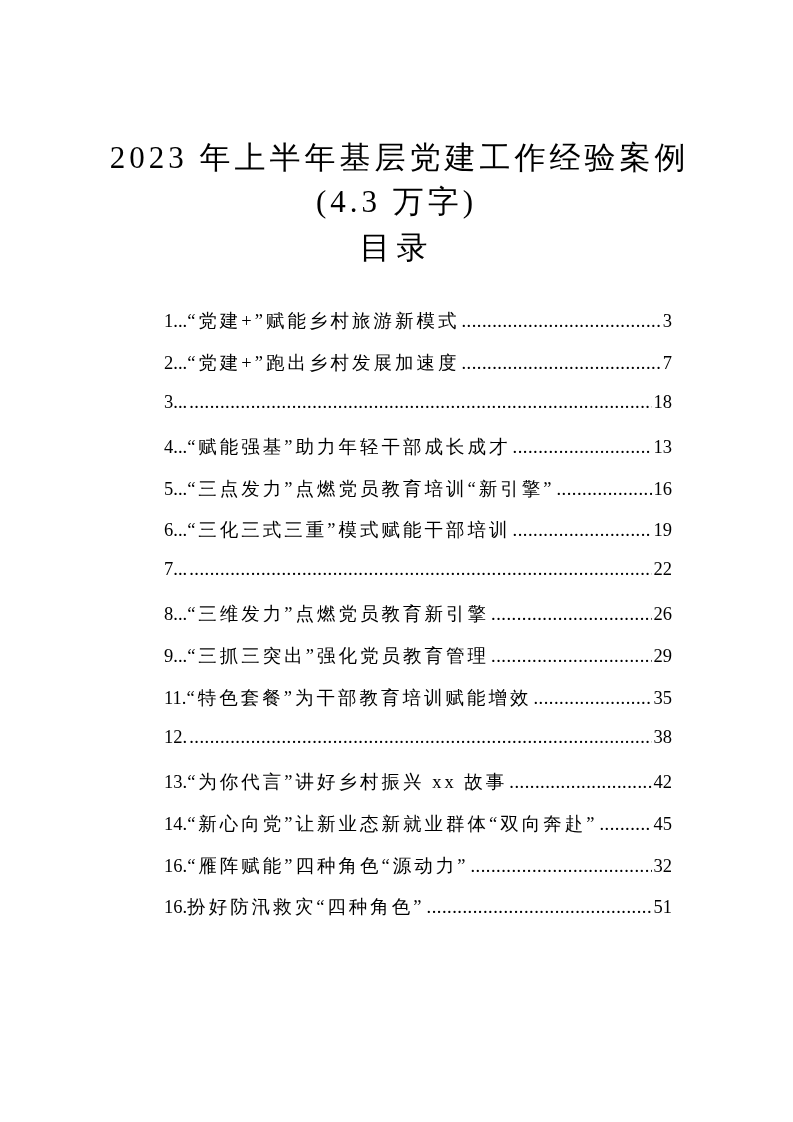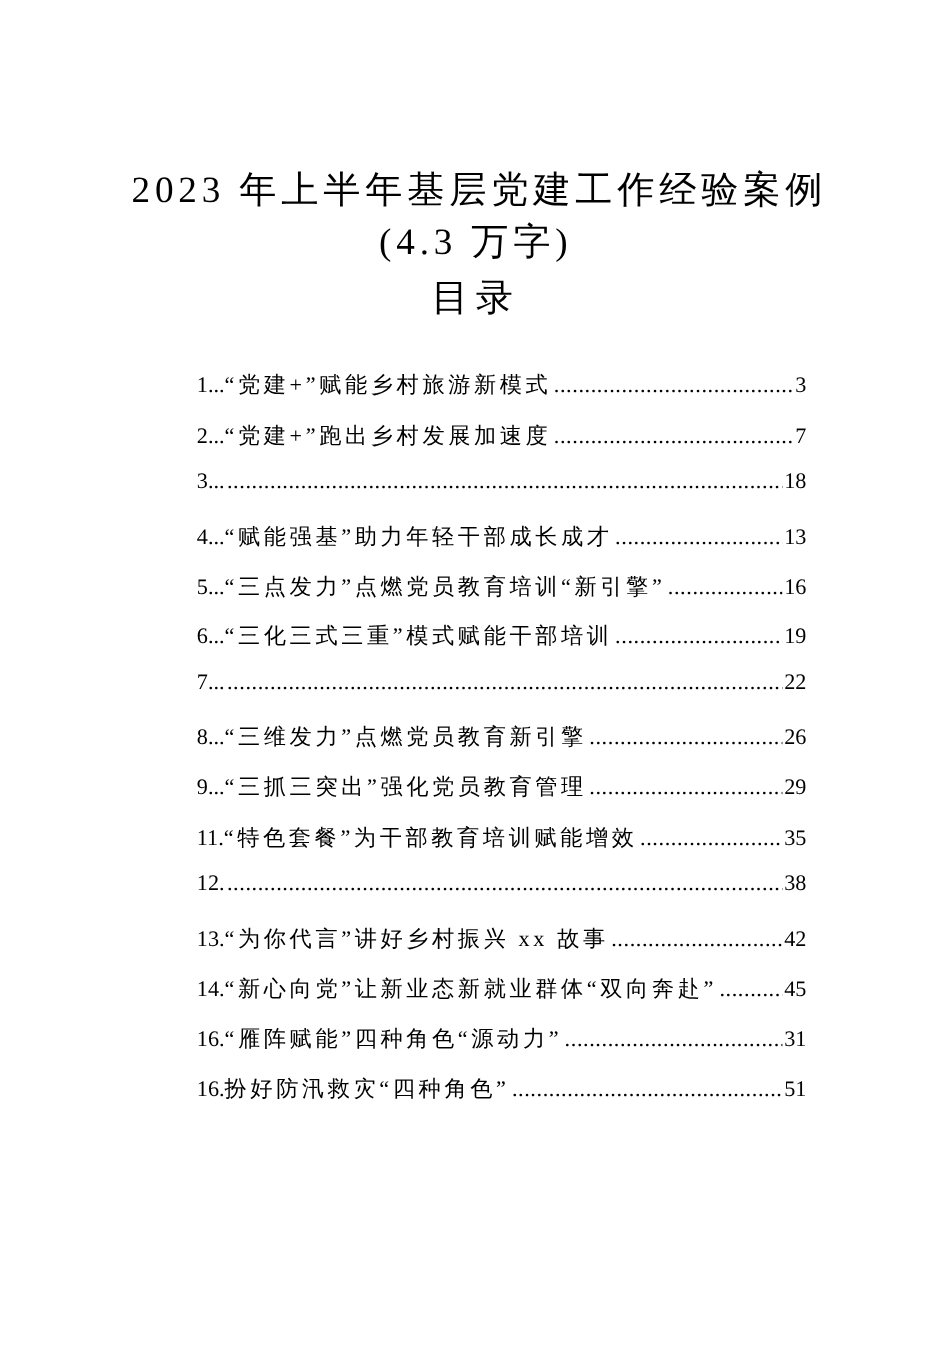--- a/index.html
+++ b/index.html
@@ -99,21 +99,21 @@
     <div class="toc-row">
     <span class="toc-num">14.</span>
     <span class="toc-text">“新心向党”让新业态新就业群体“双向奔赴”</span>
     <span class="toc-dots"></span>
     <span class="toc-page">45</span>
   </div>
     <div class="toc-row">
     <span class="toc-num">16.</span>
     <span class="toc-text">“雁阵赋能”四种角色“源动力”</span>
     <span class="toc-dots"></span>
-    <span class="toc-page">31</span>
+    <span class="toc-page">32</span>
   </div>
     <div class="toc-row">
     <span class="toc-num">16.</span>
     <span class="toc-text">扮好防汛救灾“四种角色”</span>
     <span class="toc-dots"></span>
     <span class="toc-page">51</span>
   </div>
   </div>
 
 </body></html>

